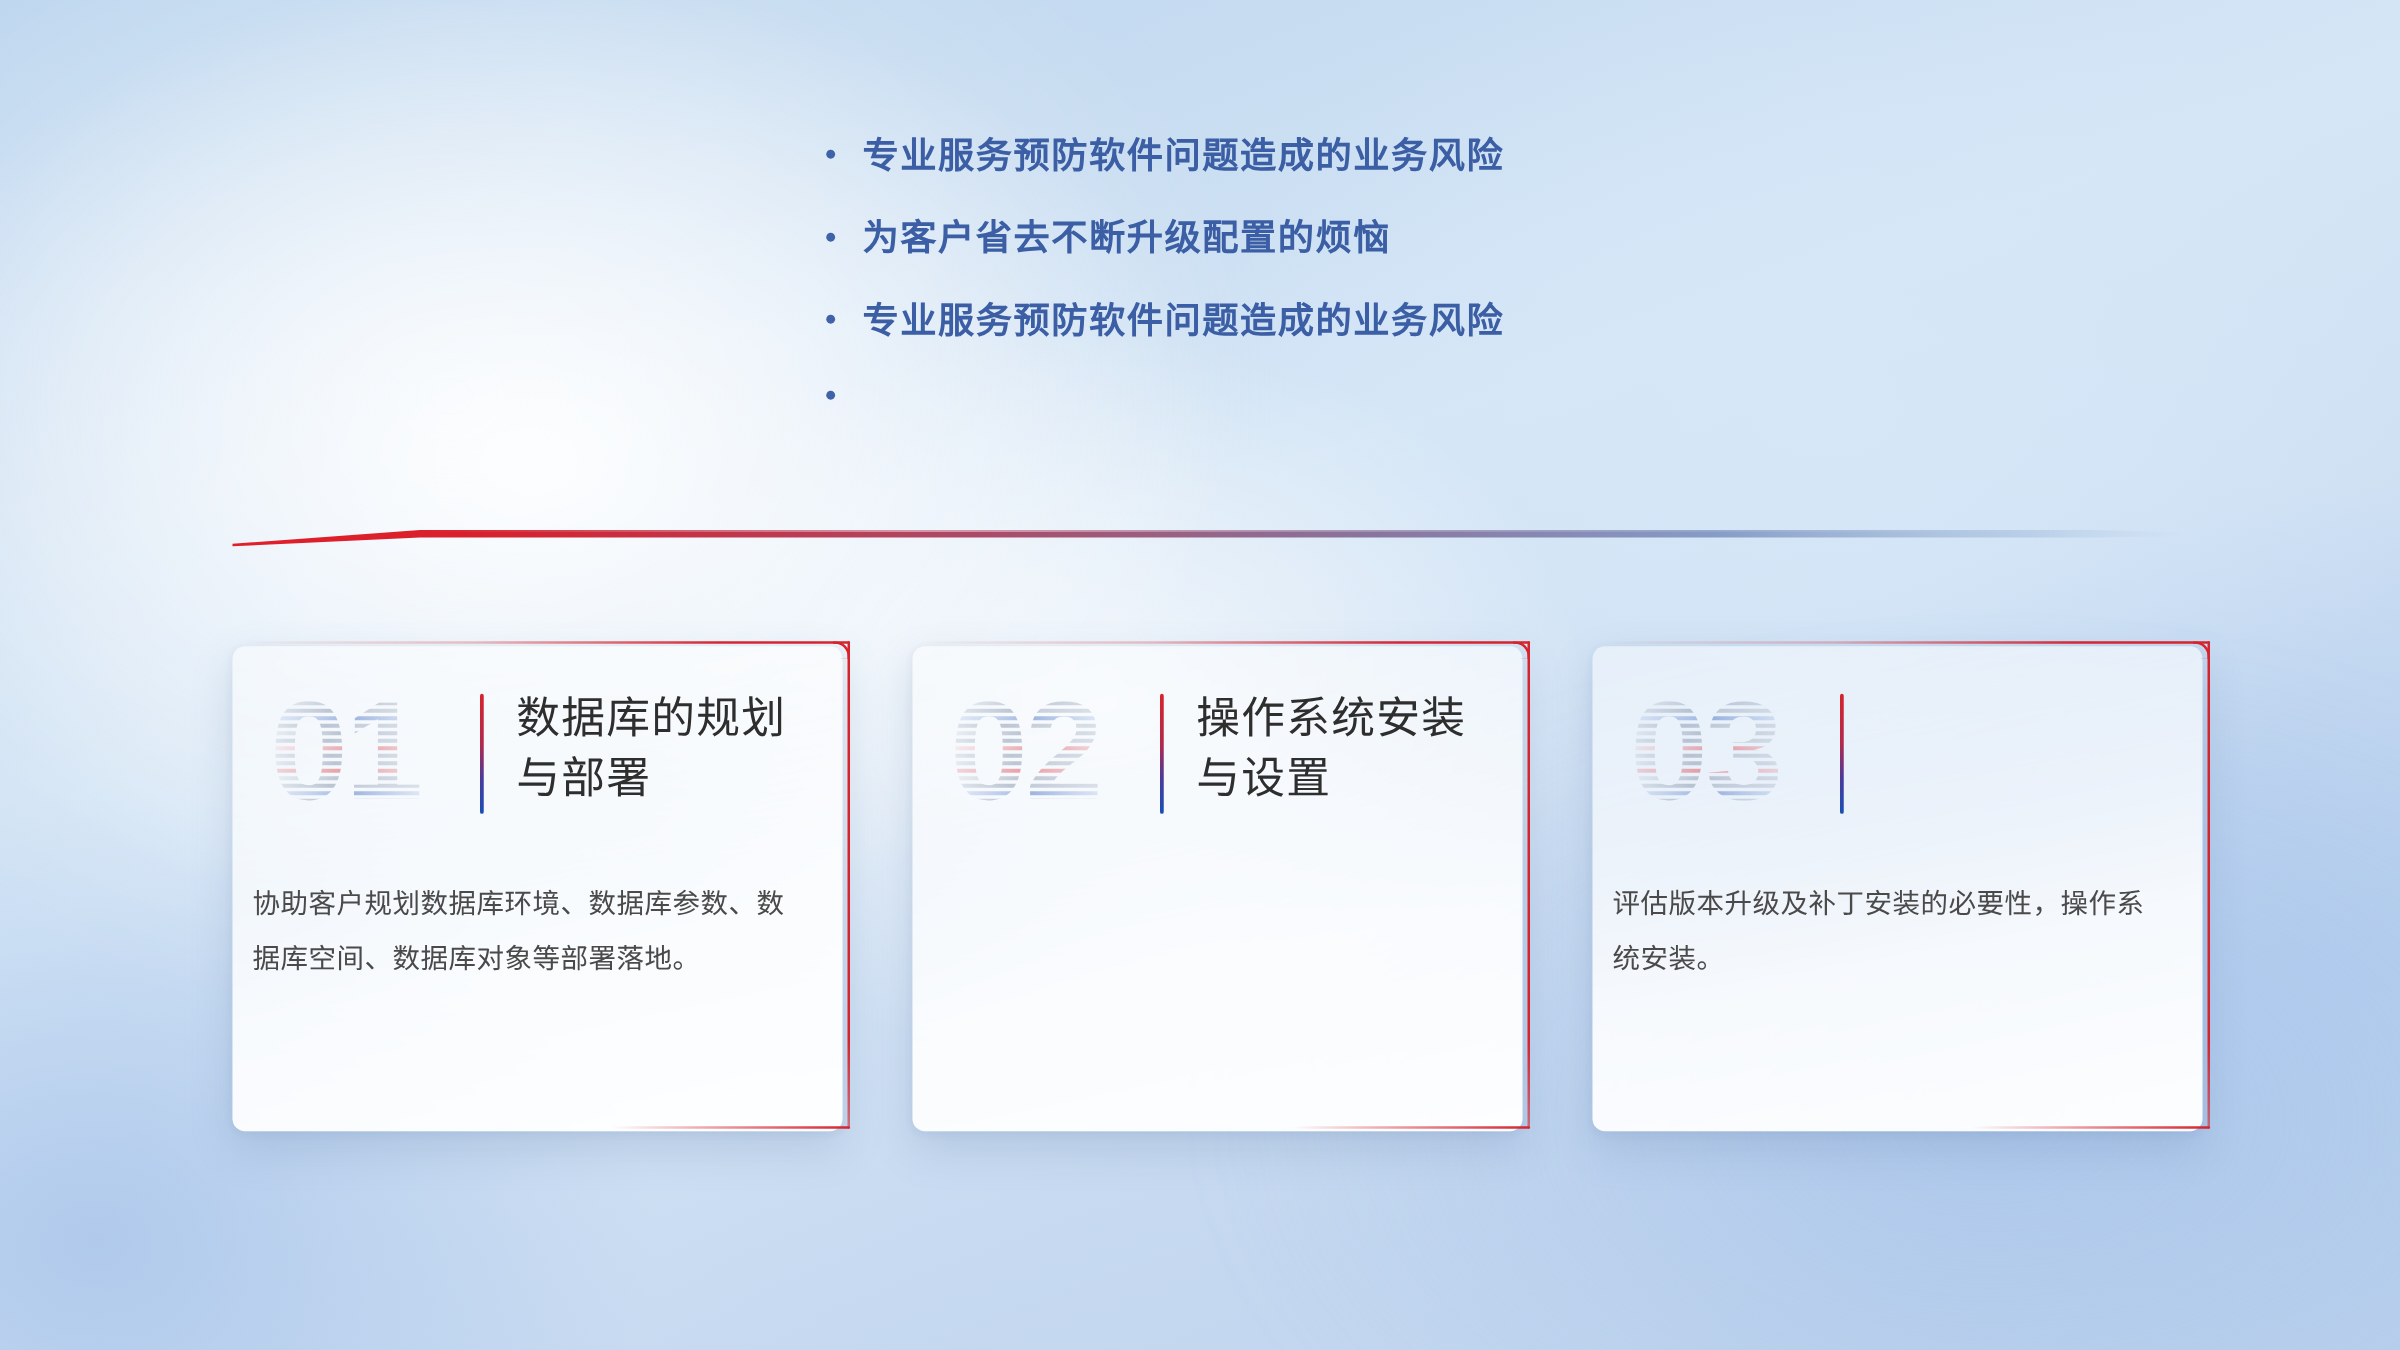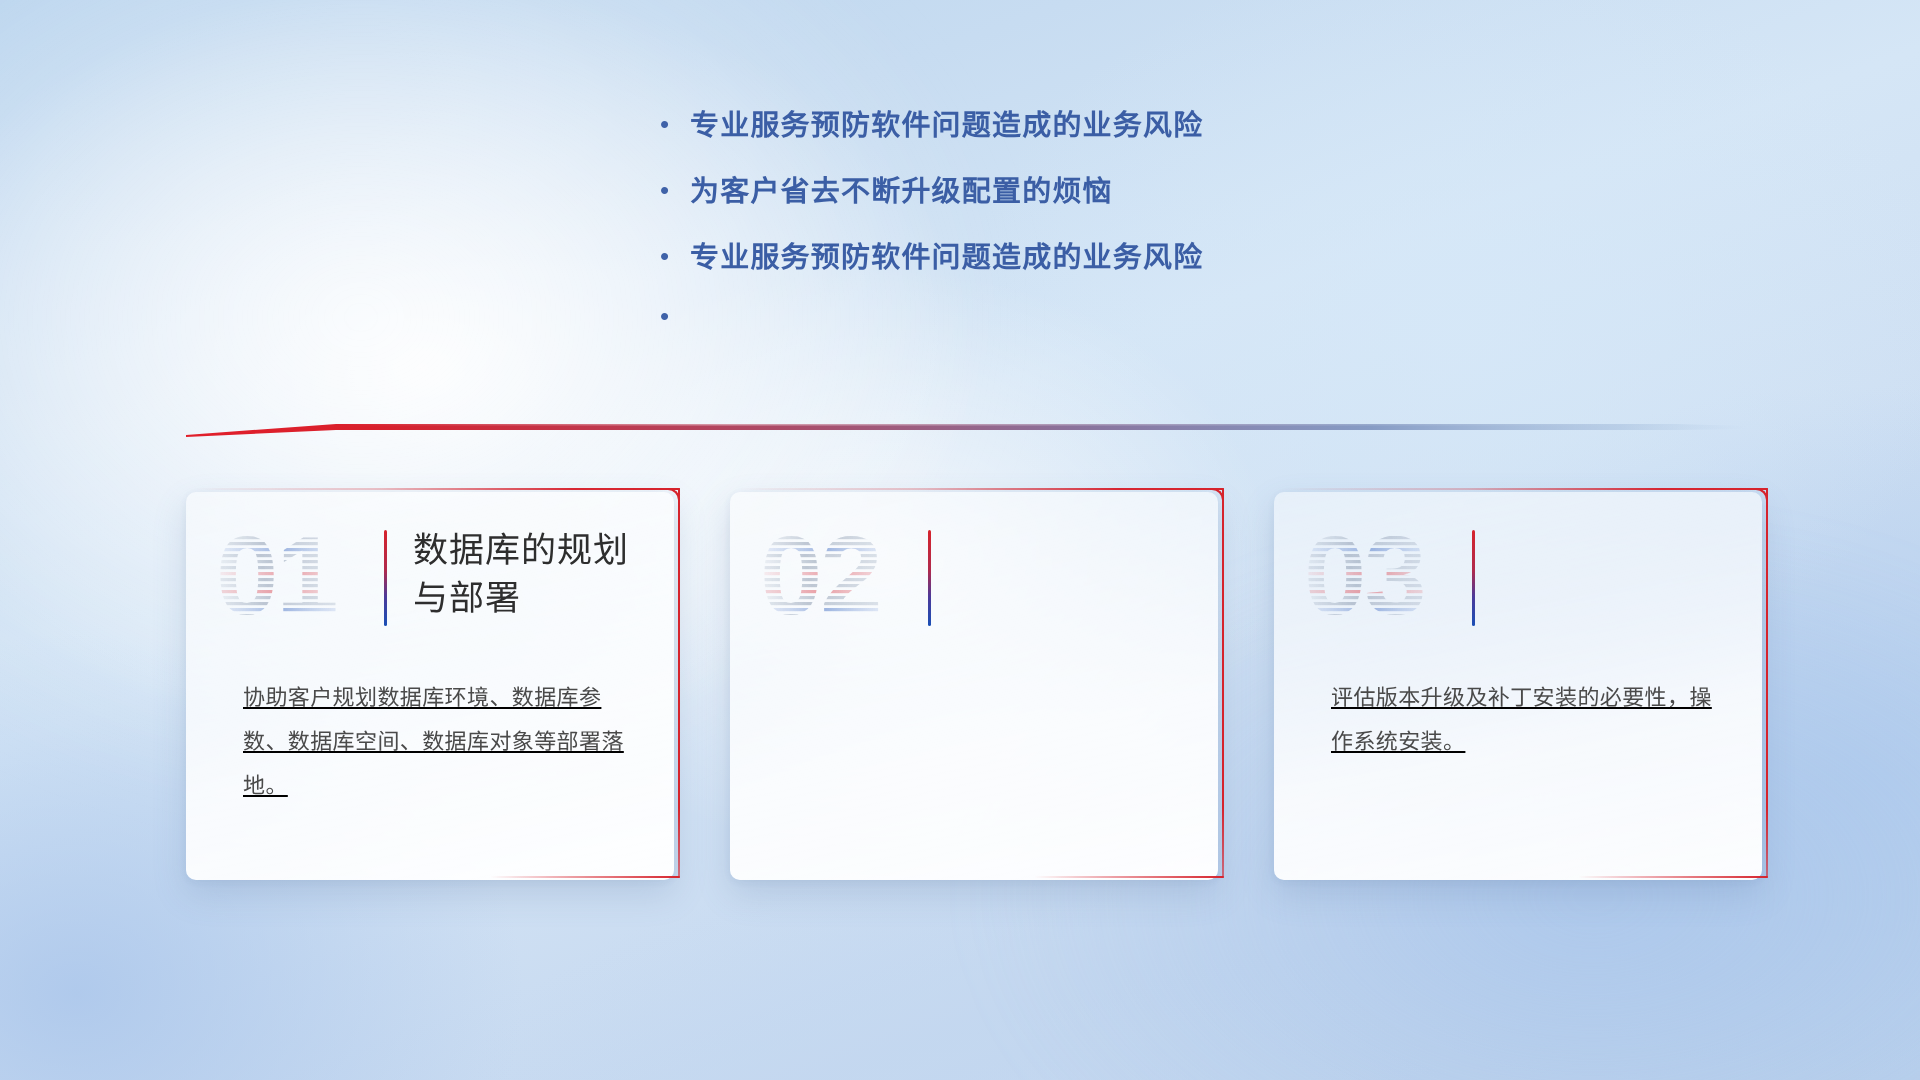--- a/index.html
+++ b/index.html
@@ -60,22 +60,22 @@
 
   
   .divider-wrap{
     position:absolute; left:186px; top:418px;
     width:1560px; height:22px; z-index:4;
   }
   .divider-wrap svg{ display:block; width:100%; height:100%; overflow:visible; }
 
   
   .cards {
-    position:absolute; left:186px; top:492px;
-    display:flex; gap:56px; z-index:5;text-decoration:underline;
+    position:absolute; left:186px; top:517px;
+    display:flex; gap:56px; z-index:5;
   }
   .card {
     position:relative;
     width:488px; height:388px;
     border-radius:10px;
     background:linear-gradient(168deg,
         rgba(255,255,255,0.44) 0%,
         rgba(255,255,255,0.62) 28%,
         rgba(255,255,255,0.88) 62%,
         rgba(255,255,255,0.97) 100%);
@@ -137,23 +137,22 @@
     color:#2e2e2e;
     font-size:35px;
     font-weight:400;
     line-height:1.36;
     letter-spacing:1px;
     white-space:pre-line;
   }
 
   
   .card-body{
-    padding:0 34px 0 36px;
+    padding:0 34px 0 16px;
     margin-top:8px;
-    margin-left:21px;
   }
   .card-desc{
     color:#4a4a4a;
     font-size:22px;
     font-weight:400;
     line-height:2.0;
     letter-spacing:0.4px;
   }
 </style>
 </head>
@@ -319,20 +318,22 @@
               <rect x="4" y="94" width="150" height="3.2" fill="url(#wmStripeB)"></rect>
               <rect x="-10" y="100" width="176" height="3.2" fill="url(#wmStripe1)"></rect>
               <rect x="6" y="106" width="158" height="3.2" fill="url(#wmStripe1)"></rect>
               <rect x="-2" y="112" width="164" height="3.2" fill="url(#wmStripe1)"></rect>
             </g>
           </svg>
         </div>
 
         <div class="title-block">
           <span class="title-rule"></span>
+          <div class="card-title">操作系统安装
+与设置</div>
         </div>
       </div>
 
     </div>
 
     <div class="card">
       <div class="card-accent">
         <span class="edge-top"></span>
         <span class="corner-tr"></span>
         <span class="edge-right"></span>

